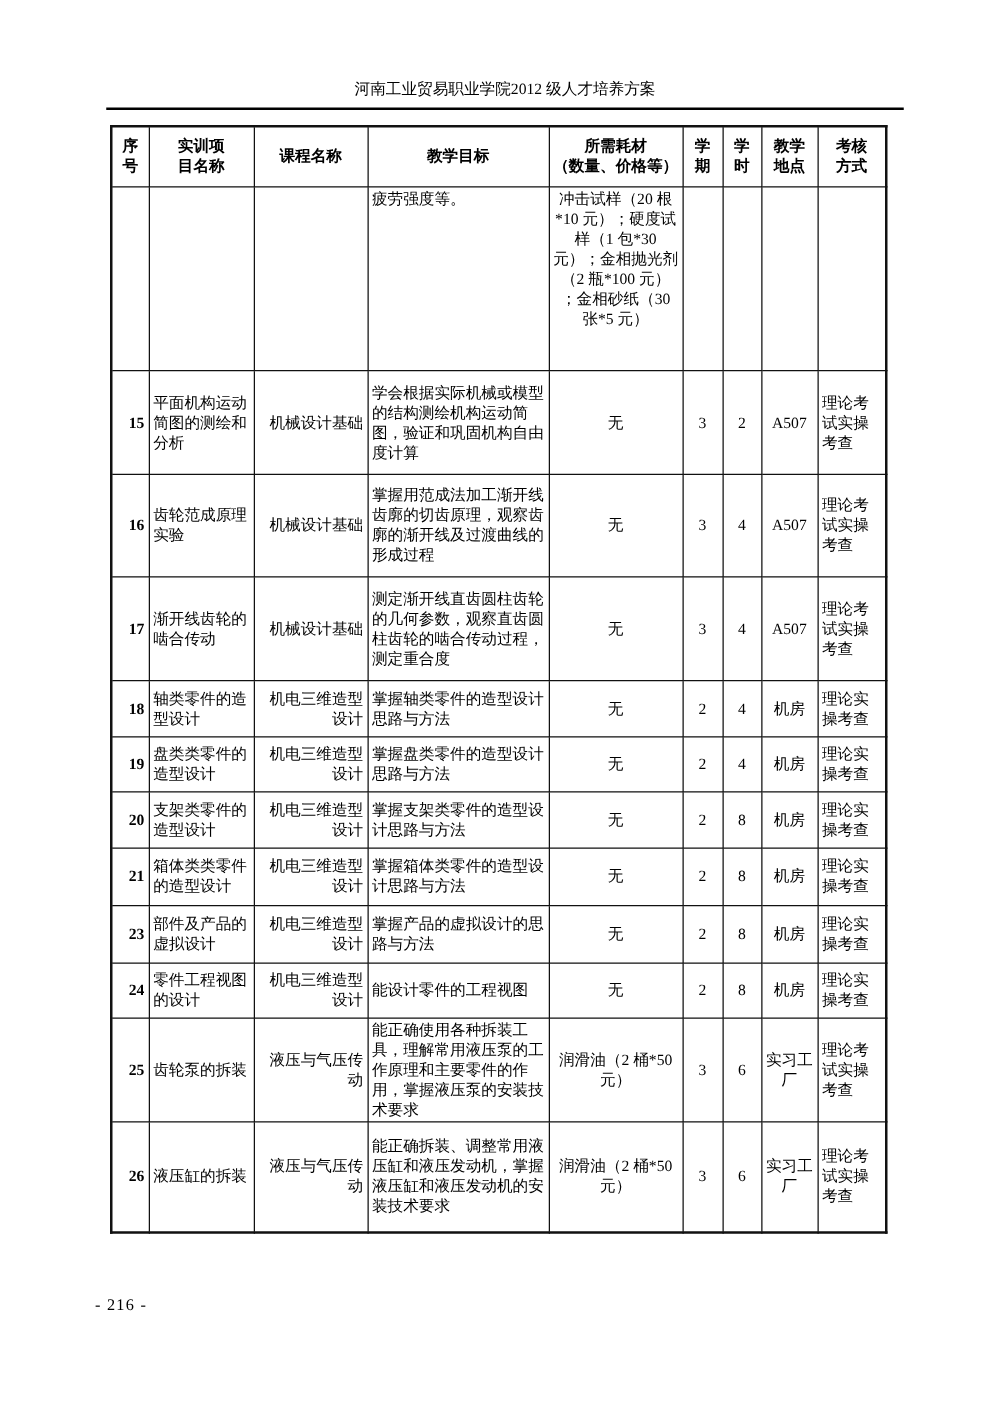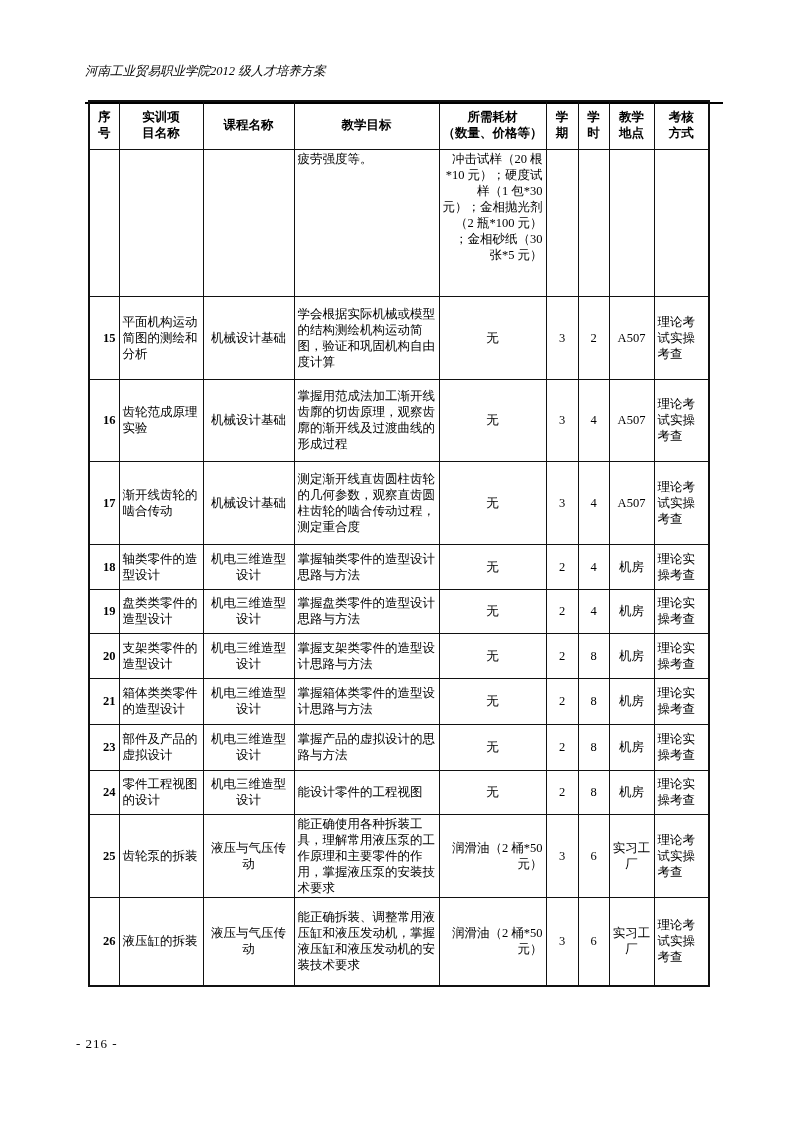--- a/index.html
+++ b/index.html
@@ -6,23 +6,23 @@
   body{
     width:793px;height:1122px;background:#ffffff;color:#000;
     font-family:"Liberation Serif","DejaVu Serif",serif;
     position:relative;overflow:hidden;
   }
   .page{position:absolute;inset:0;background:#fff;}
 
   
   .page-header{
     position:absolute;left:85px;top:63px;width:638px;
-    display:flex;justify-content:flex-start;align-items:flex-end;
+    display:flex;justify-content:center;align-items:flex-end;
     font-size:12.5px;line-height:16px;
-    padding-bottom:23px;border-bottom:2px solid #000;font-style:italic;
+    padding-bottom:7px;border-bottom:2px solid #000;
   }
 
   
   table.doc-table{
     position:absolute;left:88px;top:100px;width:620px;
     border-collapse:collapse;table-layout:fixed;
     border:2px solid #111;
   }
   .doc-table th,.doc-table td{
     border:1px solid #111;
@@ -49,23 +49,23 @@
   tbody tr:nth-child(9){height:46px;}
   tbody tr:nth-child(10){height:44px;}
   tbody tr:nth-child(11){height:44px;margin-top:12px;}
   tbody tr:nth-child(12){height:89px;}
   tbody tr:nth-child(13){height:87px;}
   tbody tr:nth-child(1) td{vertical-align:top;}
 
   
   .c-no{text-align:right;font-weight:bold;}
   .c-project{text-align:left;}
-  .c-course{text-align:center;padding-right:14px;}
+  .c-course{text-align:right;padding-right:14px;}
   .c-objective{text-align:left;padding:1px 4px;}
-  .c-consumables{text-align:right;padding:1px 4px;}
+  .c-consumables{text-align:center;padding:1px 4px;}
   .c-semester,.c-hours{text-align:center;}
   .c-location{text-align:center;}
   .c-assessment{text-align:left;}
   td.center-x{text-align:center;}
 
   
   .page-number{
     position:absolute;left:76px;top:1036px;
     font-size:13px;letter-spacing:1px;
   }

